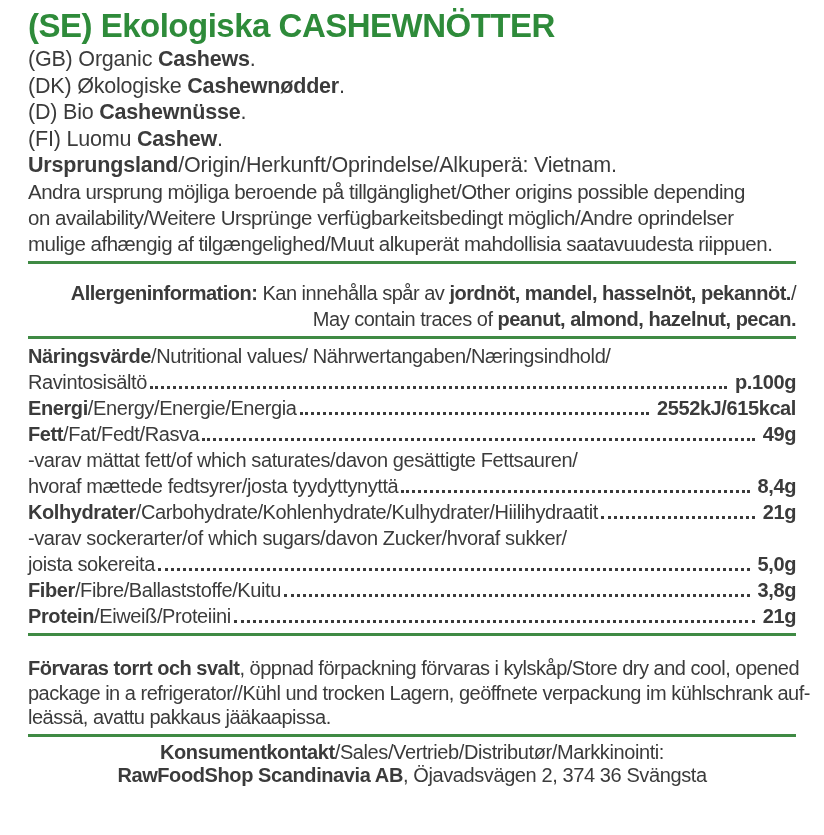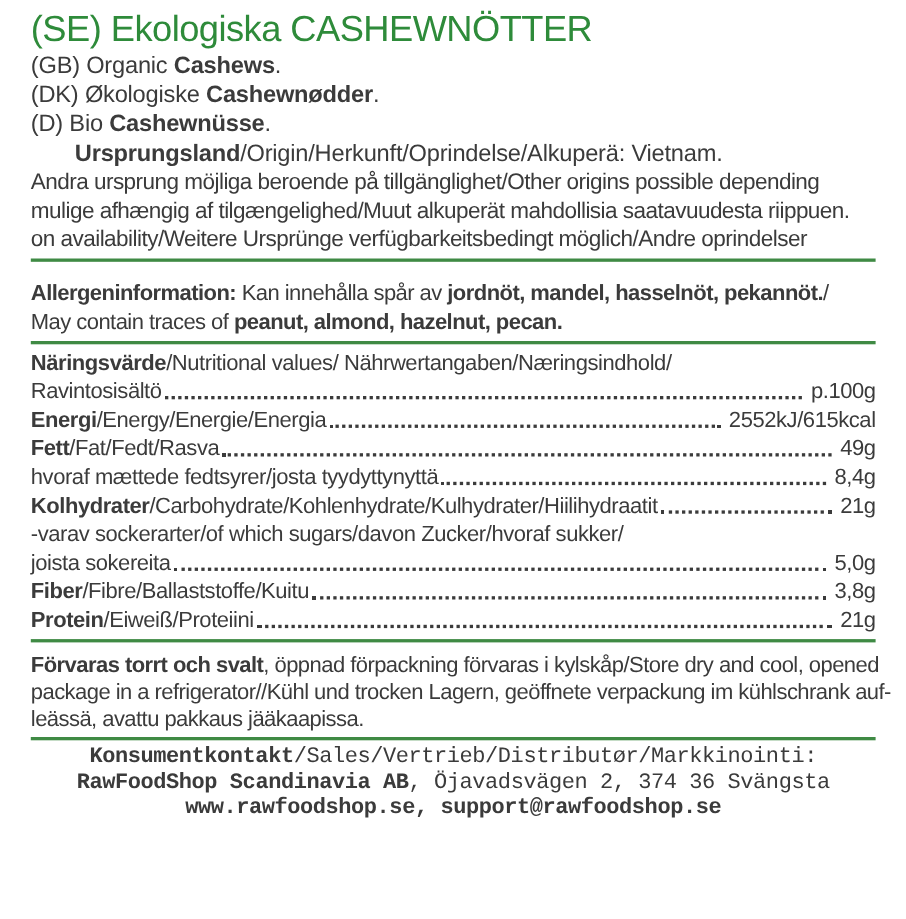--- a/index.html
+++ b/index.html
@@ -12,50 +12,49 @@
   body{
     font-family:"Liberation Sans","DejaVu Sans",sans-serif;
     color:var(--text,#3b3b3b);
     padding:8px 28px 0 28px;
     letter-spacing:-0.2px;
   }
   .bold{font-weight:700;}
   .title{
     color:var(--green,#2e8b3a);
     font-size:33px;
-    font-weight:400;
+    font-weight:700;
     line-height:36px;
     margin-bottom:2px;
     white-space:nowrap;
     letter-spacing:-0.5px;
   }
   .lang-line{
     font-size:21.5px;
     line-height:26.5px;
     white-space:nowrap;
   }
   .origin-line{
     font-size:21.5px;
     line-height:27px;
     white-space:nowrap;
-    margin-left:40px;
   }
   .note-line{
     font-size:20.5px;
     line-height:26px;
     white-space:nowrap;
     letter-spacing:-0.5px;
   }
   .rule{
     height:3px;
     background:var(--rule_green,#3f8a44);
     margin:4px 0;
     border:none;
   }
-  .allergen{margin-top:16px;}
+  .allergen{margin-top:16px;text-align:right;}
   .allergen-line{
     font-size:20px;
     line-height:26px;
     white-space:nowrap;
     letter-spacing:-0.5px;
   }
   .nutrition{margin-top:3px;}
   .nut-row{
     display:flex;
     align-items:flex-end;
@@ -67,58 +66,59 @@
   .nut-label{white-space:nowrap;}
   .leader{
     flex:1 1 auto;
     min-width:8px;
     height:0;
     border-bottom:3px dotted var(--text,#3b3b3b);
     margin:0 8px 6px 3px;
     align-self:flex-end;
   }
   .nut-value{
-    font-weight:400;
+    font-weight:700;
     white-space:nowrap;
     text-align:right;
   }
-  .storage{margin-top:9px;}
+  .storage{margin-top:20px;}
   .storage-line{
     font-size:20px;
     line-height:24.5px;
     white-space:nowrap;
     letter-spacing:-0.5px;
   }
-  .contact{margin-top:3px;text-align:center;font-family:Liberation Mono, monospace;}
+  .contact{margin-top:3px;text-align:center;}
   .contact-line{
     font-size:20px;
     line-height:23px;
     white-space:nowrap;
     letter-spacing:-0.4px;
   }
 </style>
 </head>
 <body>
 
 <div class="label">
 
   <h1 class="title"><span>(SE) Ekologiska </span><span>CASHEWNÖTTER</span></h1>
 
   <div>
     <div class="lang-line"><span>(GB) Organic </span><span class="bold">Cashews</span><span>.</span></div>
     <div class="lang-line"><span>(DK) Økologiske </span><span class="bold">Cashewnødder</span><span>.</span></div>
     <div class="lang-line"><span>(D) Bio </span><span class="bold">Cashewnüsse</span><span>.</span></div>
+    <div class="lang-line"><span>(FI) Luomu </span><span class="bold">Cashew</span><span>.</span></div>
   </div>
 
   <div class="origin-line"><span class="bold">Ursprungsland</span><span>/Origin/Herkunft/Oprindelse/Alkuperä: Vietnam.</span></div>
 
   <div>
     <div class="note-line">Andra ursprung möjliga beroende på tillgänglighet/Other origins possible depending</div>
+    <div class="note-line">on availability/Weitere Ursprünge verfügbarkeitsbedingt möglich/Andre oprindelser</div>
     <div class="note-line">mulige afhængig af tilgængelighed/Muut alkuperät mahdollisia saatavuudesta riippuen.</div>
-    <div class="note-line">on availability/Weitere Ursprünge verfügbarkeitsbedingt möglich/Andre oprindelser</div>
   </div>
 
   <div class="rule"></div>
 
   <div class="allergen">
     <div class="allergen-line"><span class="bold">Allergeninformation:</span><span> Kan innehålla spår av </span><span class="bold">jordnöt, mandel, hasselnöt, pekannöt.</span><span>/</span></div>
     <div class="allergen-line"><span>May contain traces of </span><span class="bold">peanut, almond, hazelnut, pecan.</span></div>
   </div>
 
   <div class="rule"></div>
@@ -134,20 +134,23 @@
       </div>
     <div class="nut-row">
         <span class="nut-label"><span class="bold">Energi</span><span>/Energy/Energie/Energia</span></span>
         <span class="leader"></span>
         <span class="nut-value">2552kJ/615kcal</span>
       </div>
     <div class="nut-row">
         <span class="nut-label"><span class="bold">Fett</span><span>/Fat/Fedt/Rasva</span></span>
         <span class="leader"></span>
         <span class="nut-value">49g</span>
+      </div>
+    <div class="nut-row">
+        <span class="nut-label"><span class="bold"></span><span>-varav mättat fett/of which saturates/davon gesättigte Fettsauren/</span></span>
       </div>
     <div class="nut-row">
         <span class="nut-label"><span class="bold"></span><span>hvoraf mættede fedtsyrer/josta tyydyttynyttä</span></span>
         <span class="leader"></span>
         <span class="nut-value">8,4g</span>
       </div>
     <div class="nut-row">
         <span class="nut-label"><span class="bold">Kolhydrater</span><span>/Carbohydrate/Kohlenhydrate/Kulhydrater/Hiilihydraatit</span></span>
         <span class="leader"></span>
         <span class="nut-value">21g</span>
@@ -178,16 +181,15 @@
     <div class="storage-line"><span class="bold">Förvaras torrt och svalt</span><span>, öppnad förpackning förvaras i kylskåp/Store dry and cool, opened</span></div>
     <div class="storage-line">package in a refrigerator//Kühl und trocken Lagern, geöffnete verpackung im kühlschrank auf-</div>
     <div class="storage-line">leässä, avattu pakkaus jääkaapissa.</div>
   </div>
 
   <div class="rule"></div>
 
   <div class="contact">
     <div class="contact-line"><span class="bold">Konsumentkontakt</span><span>/Sales/Vertrieb/Distributør/Markkinointi:</span></div>
     <div class="contact-line"><span class="bold">RawFoodShop Scandinavia AB</span><span>, Öjavadsvägen 2, 374 36 Svängsta</span></div>
-    <div class="contact-line"><span class="bold">www.rawfoodshop.se, support@rawfoodshop.se</span></div>
   </div>
 
 </div>
 
 </body></html>

